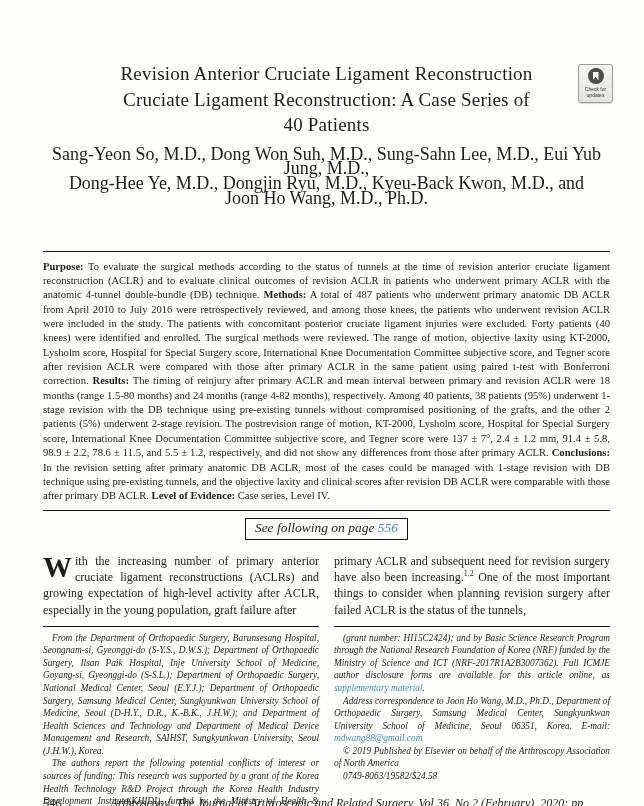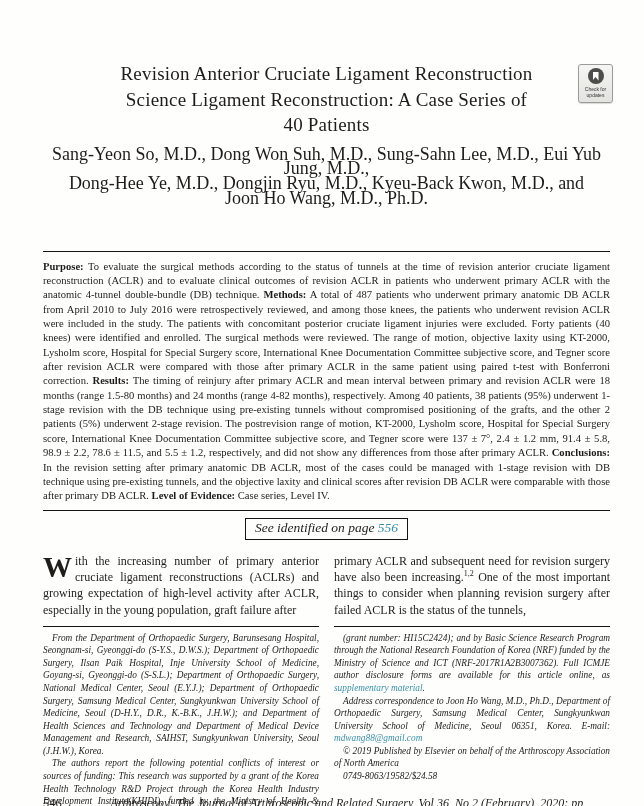--- a/index.html
+++ b/index.html
@@ -58,21 +58,21 @@
     <div class="badge-text">
       <div>Check for</div>
       <div>updates</div>
     </div>
   </div>
 
   <div class="content">
 
     <div class="title">
       <div>Revision Anterior Cruciate Ligament Reconstruction</div>
-      <div>Science Ligament Reconstruction: A Case Series of</div>
+      <div>Cruciate Ligament Reconstruction: A Case Series of</div>
       <div>40 Patients</div>
     </div>
 
     <div class="authors">
       <div>Sang-Yeon So, M.D., Dong Won Suh, M.D., Sung-Sahn Lee, M.D., Eui Yub Jung, M.D.,</div>
       <div>Dong-Hee Ye, M.D., Dongjin Ryu, M.D., Kyeu-Back Kwon, M.D., and</div>
       <div>Joon Ho Wang, M.D., Ph.D.</div>
     </div>
 
     <hr class="rule-top">
@@ -86,21 +86,21 @@
       <span>The timing of reinjury after primary ACLR and mean interval between primary and revision ACLR were 18 months (range 1.5-80 months) and 24 months (range 4-82 months), respectively. Among 40 patients, 38 patients (95%) underwent 1-stage revision with the DB technique using pre-existing tunnels without compromised positioning of the grafts, and the other 2 patients (5%) underwent 2-stage revision. The postrevision range of motion, KT-2000, Lysholm score, Hospital for Special Surgery score, International Knee Documentation Committee subjective score, and Tegner score were 137 ± 7°, 2.4 ± 1.2 mm, 91.4 ± 5.8, 98.9 ± 2.2, 78.6 ± 11.5, and 5.5 ± 1.2, respectively, and did not show any differences from those after primary ACLR.</span>
       <b>Conclusions:</b>
       <span>In the revision setting after primary anatomic DB ACLR, most of the cases could be managed with 1-stage revision with DB technique using pre-existing tunnels, and the objective laxity and clinical scores after revision DB ACLR were comparable with those after primary DB ACLR.</span>
       <b>Level of Evidence:</b>
       <span>Case series, Level IV.</span>
     </p>
 
     <hr class="rule-bottom">
 
     <div class="commentary-row">
-      <span class="commentary-box"><span>See identified on page </span><span class="link">556</span></span>
+      <span class="commentary-box"><span>See following on page </span><span class="link">556</span></span>
     </div>
 
     <div class="columns">
 
       <div class="col">
         <p class="bodytext"><span class="dropcap">W</span><span>ith the increasing number of primary anterior cruciate ligament reconstructions (ACLRs) and growing expectation of high-level activity after ACLR, especially in the young population, graft failure after</span></p>
         <hr class="fn-rule">
         <div class="footnotes">
           <p>From the Department of Orthopaedic Surgery, Barunsesang Hospital, Seongnam-si, Gyeonggi-do (S-Y.S., D.W.S.); Department of Orthopaedic Surgery, Ilsan Paik Hospital, Inje University School of Medicine, Goyang-si, Gyeonggi-do (S-S.L.); Department of Orthopaedic Surgery, National Medical Center, Seoul (E.Y.J.); Department of Orthopaedic Surgery, Samsung Medical Center, Sungkyunkwan University School of Medicine, Seoul (D-H.Y., D.R., K.-B.K., J.H.W.); and Department of Health Sciences and Technology and Department of Medical Device Management and Research, SAIHST, Sungkyunkwan University, Seoul (J.H.W.), Korea.</p>
           <p>The authors report the following potential conflicts of interest or sources of funding: This research was supported by a grant of the Korea Health Technology R&amp;D Project through the Korea Health Industry Development Institute(KHIDI), funded by the Ministry of Health &amp; Welfare, Republic of Korea</p>

